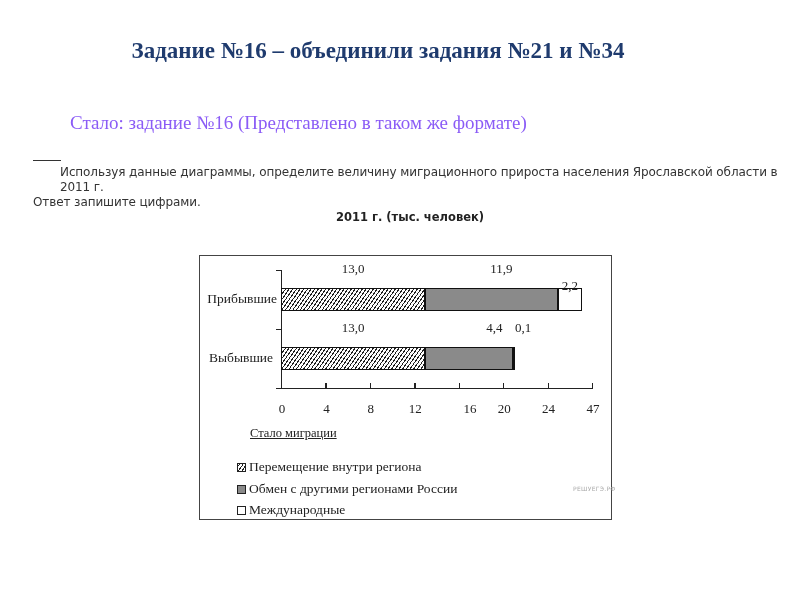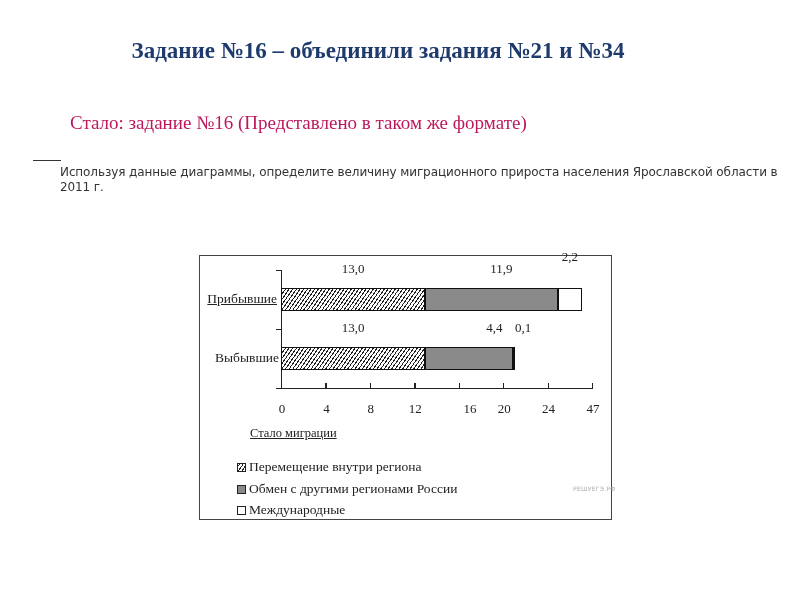--- a/index.html
+++ b/index.html
@@ -1,18 +1,18 @@
 <!DOCTYPE html>
 <html><head>
 <meta charset="utf-8">
 <style>
   html, body { margin:0; padding:0; }
   body { width:800px; height:600px; background:#ffffff; position:relative; overflow:hidden; font-family:"Liberation Serif", serif; }
   .slide-title { position:absolute; left:0; width:664px; top:38px; text-align:center; font-family:"Liberation Serif", serif; font-weight:bold; font-size:23px; color:#1f3b6e;margin-left:46px; }
-  .subtitle { position:absolute; left:70px; top:112px; font-family:"Liberation Serif", serif; font-size:19px; color:#be185d; }
+  .subtitle { position:absolute; left:70px; top:112px; font-family:"Liberation Serif", serif; font-size:19px; color:#8b5cf6; }
   .rule { position:absolute; left:33px; top:160px; width:28px; height:1px; background:#333; }
   .question { position:absolute; left:33px; top:165px; width:750px; font-family:"DejaVu Sans", sans-serif; font-size:12px; color:#333; line-height:15px; letter-spacing:-0.1px; }
   .question .indent { padding-left:27px; }
   .chart-title { position:absolute; left:150px; width:520px; top:209px; text-align:center; font-family:"DejaVu Sans", sans-serif; font-size:11.5px; font-weight:bold; color:#222; line-height:16px; }
   .frame { position:absolute; left:199px; top:255px; width:413px; height:265px; border:1.5px solid #444; box-sizing:border-box; }
   .cat-label { position:absolute; font-family:"Liberation Serif", serif; font-size:13.5px; color:#222; text-align:right; width:80px; }
   .val-label { position:absolute; font-family:"Liberation Serif", serif; font-size:13px; color:#222; transform:translateX(-50%); }
   .seg { position:absolute; box-sizing:border-box; border:1.3px solid #111; }
   .seg-hatch { background:repeating-linear-gradient(-55deg, #fff 0px, #fff 2px, #222 2px, #222 3px); }
   .seg-gray { background:#8a8a8a; }
@@ -28,23 +28,25 @@
   .watermark { position:absolute; left:573px; top:485px; font-family:"DejaVu Sans", sans-serif; font-size:6px; color:#aaa; letter-spacing:0.3px; }
 </style>
 </head>
 <body>
 
 <div class="slide-title">Задание №16 – объединили задания №21 и №34</div>
 <div class="subtitle">Стало: задание №16 (Представлено в таком же формате)</div>
 <div class="rule"></div>
 <div class="question">
   <div class="indent">Используя данные диаграммы, определите величину миграционного прироста населения Ярославской области в 2011 г.</div>
+  <div>Ответ запишите цифрами.</div>
 </div>
 
 <div class="chart-title">
+  <div>2011 г. (тыс. человек)</div>
 </div>
 
 <div class="frame"></div>
 
 <div id="plot">
     <div class="axis-v" style="left: 281px; top: 270px; height: 119px;"></div>
     <div class="axis-h" style="left: 277px; top: 388px; width: 316px;"></div>
     <div class="cat-tick" style="left: 276px; top: 270px;"></div>
     <div class="cat-tick" style="left: 276px; top: 329px;"></div>
     <div class="cat-tick" style="left: 276px; top: 388px;"></div>
@@ -57,28 +59,28 @@
     <div class="tick" style="left: 414.286px; top: 383px;"></div>
     <div class="tick-label" style="left: 415.286px; top: 401px;">12</div>
     <div class="tick" style="left: 458.714px; top: 383px;"></div>
     <div class="tick-label" style="left: 470px; top: 401px;">16</div>
     <div class="tick" style="left: 503.143px; top: 383px;"></div>
     <div class="tick-label" style="left: 504.143px; top: 401px;">20</div>
     <div class="tick" style="left: 547.571px; top: 383px;"></div>
     <div class="tick-label" style="left: 548.571px; top: 401px;">24</div>
     <div class="tick" style="left: 592px; top: 383px;"></div>
     <div class="tick-label" style="left: 593px; top: 401px;">47</div>
-    <div class="cat-label" style="left: 197px; top: 291px; text-decoration: underline;">Прибывшие</div>
+    <div class="cat-label" style="left: 197px; top: 291px;">Прибывшие</div>
     <div class="seg seg-hatch" style="left: 281px; top: 288px; width: 144.393px; height: 23px;"></div>
     <div class="val-label" style="left: 353.196px; top: 261px;">13,0</div>
     <div class="seg seg-gray" style="left: 425.393px; top: 288px; width: 132.175px; height: 23px;"></div>
     <div class="val-label" style="left: 501.48px; top: 261px;">11,9</div>
     <div class="seg seg-white" style="left: 557.568px; top: 288px; width: 24.4357px; height: 23px;"></div>
-    <div class="val-label" style="left: 569.786px; top: 249px; text-align: right;">2,2</div>
-    <div class="cat-label" style="left: 199px; top: 350px;">Выбывшие</div>
+    <div class="val-label" style="left: 569.786px; top: 278px; text-align: right;">2,2</div>
+    <div class="cat-label" style="left: 193px; top: 350px;">Выбывшие</div>
     <div class="seg seg-hatch" style="left: 281px; top: 347px; width: 144.393px; height: 23px;"></div>
     <div class="val-label" style="left: 353.196px; top: 320px;">13,0</div>
     <div class="seg seg-gray" style="left: 425.393px; top: 347px; width: 87.7464px; height: 23px;"></div>
     <div class="val-label" style="left: 494.266px; top: 320px;">4,4</div>
     <div class="seg seg-white" style="left: 513.139px; top: 347px; width: 2px; height: 23px;"></div>
     <div class="val-label" style="left: 523.139px; top: 320px; text-align: center;">0,1</div>
   </div>
 
 <div class="axis-title">Стало миграции</div>
 

